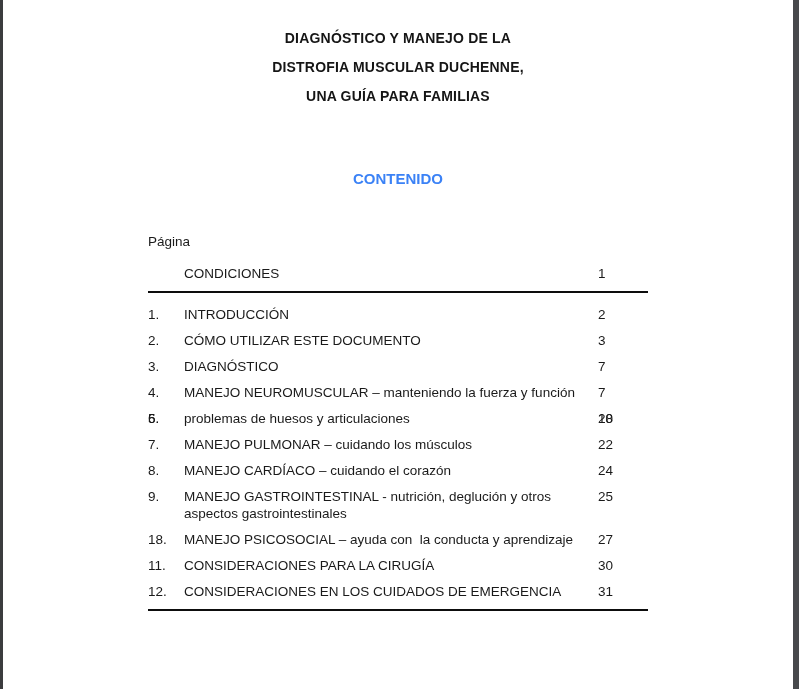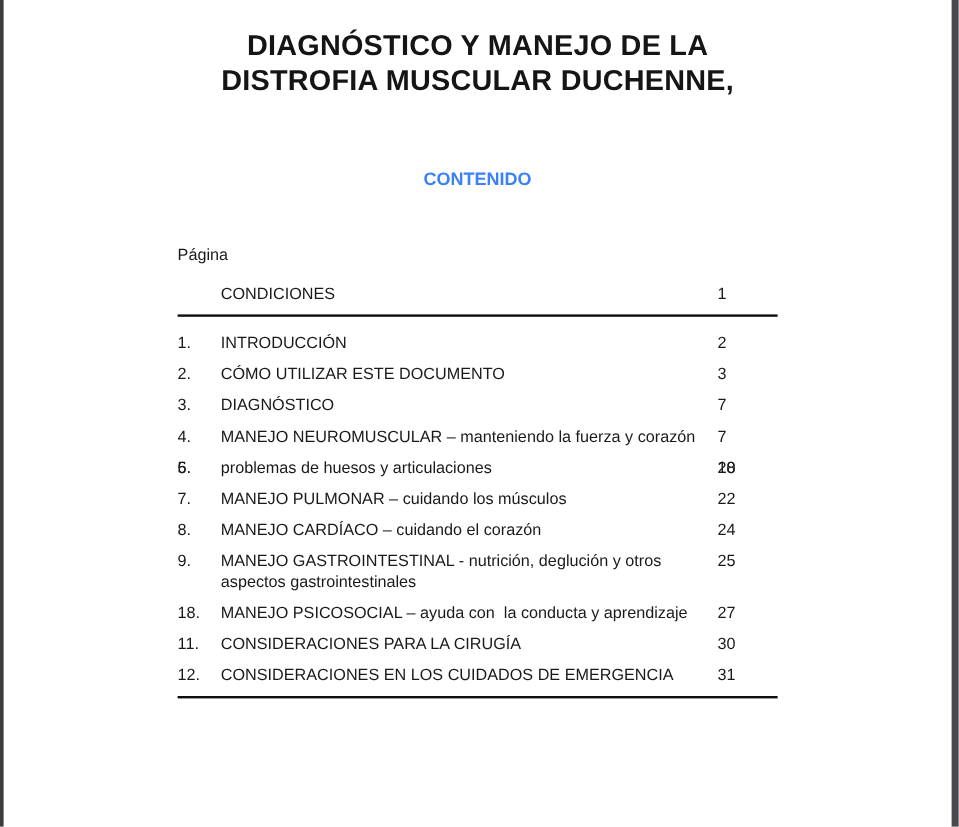--- a/index.html
+++ b/index.html
@@ -17,21 +17,21 @@
 
   .content {
     position: absolute;
     left: 148px; top: 0;
     width: 500px;
   }
 
   .doc-title {
     margin-top: 24px;
     text-align: center;
-    font-size: 24px;
+    font-size: 14px;
     font-weight: 700;
     line-height: 29px;
     color: #151515;
     letter-spacing: 0.2px;
   }
 
   .contents-heading {
     margin-top: 59px;
     text-align: center;
     font-size: 15px;
@@ -69,20 +69,21 @@
 <body>
 
 <div class="edge edge-left"></div>
 <div class="edge edge-right"></div>
 
 <div class="content">
 
   <div class="doc-title">
     <div>DIAGNÓSTICO Y MANEJO DE LA</div>
     <div>DISTROFIA MUSCULAR DUCHENNE,</div>
+    <div>UNA GUÍA PARA FAMILIAS</div>
   </div>
 
   <div class="contents-heading">CONTENIDO</div>
 
   <div class="toc">
 
     <div class="page-col-header">Página</div>
 
     <div class="toc-row preamble-row">
       <div class="title">
@@ -114,21 +115,21 @@
     <div class="num">3.</div>
     <div class="title">
             <div>DIAGNÓSTICO</div>
           </div>
     <div class="page">7</div>
   </div>
 
   <div class="toc-row">
     <div class="num">4.</div>
     <div class="title">
-            <div>MANEJO NEUROMUSCULAR – manteniendo la fuerza y corazón</div>
+            <div>MANEJO NEUROMUSCULAR – manteniendo la fuerza y función</div>
           </div>
     <div class="page">7</div>
   </div>
 
   <div class="toc-row">
     <div class="num">5.</div>
     <div class="page">18</div>
   </div>
 
   <div class="toc-row">

